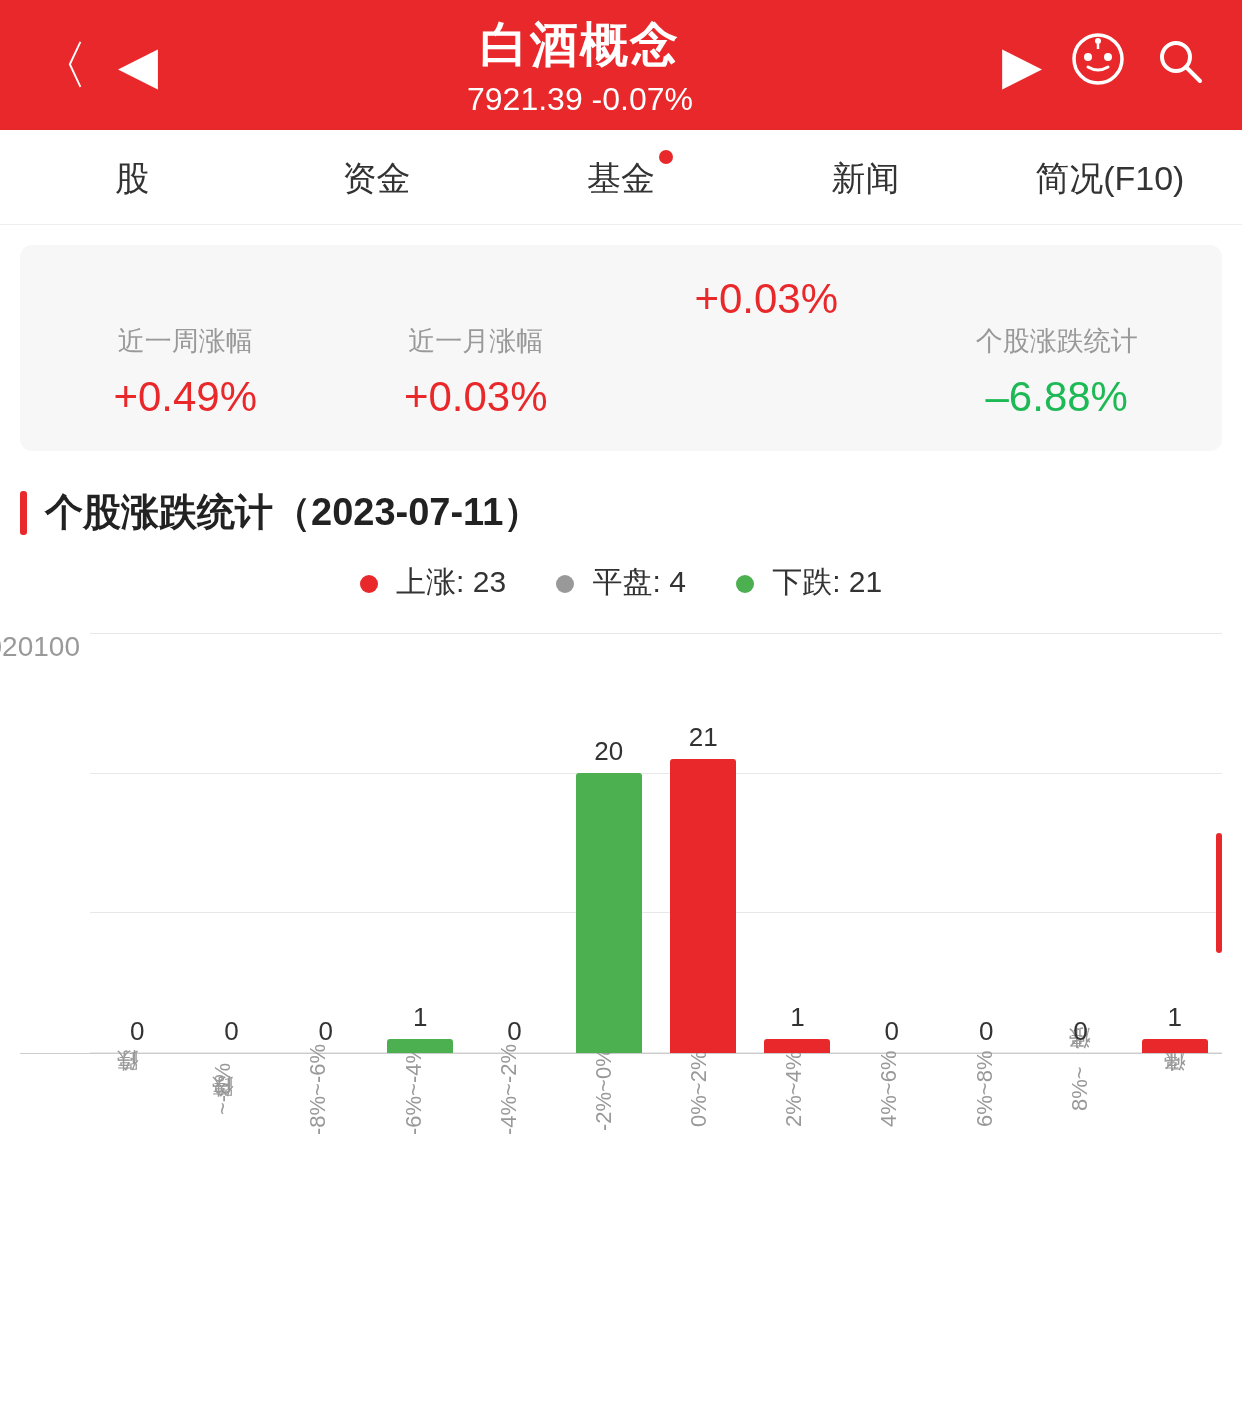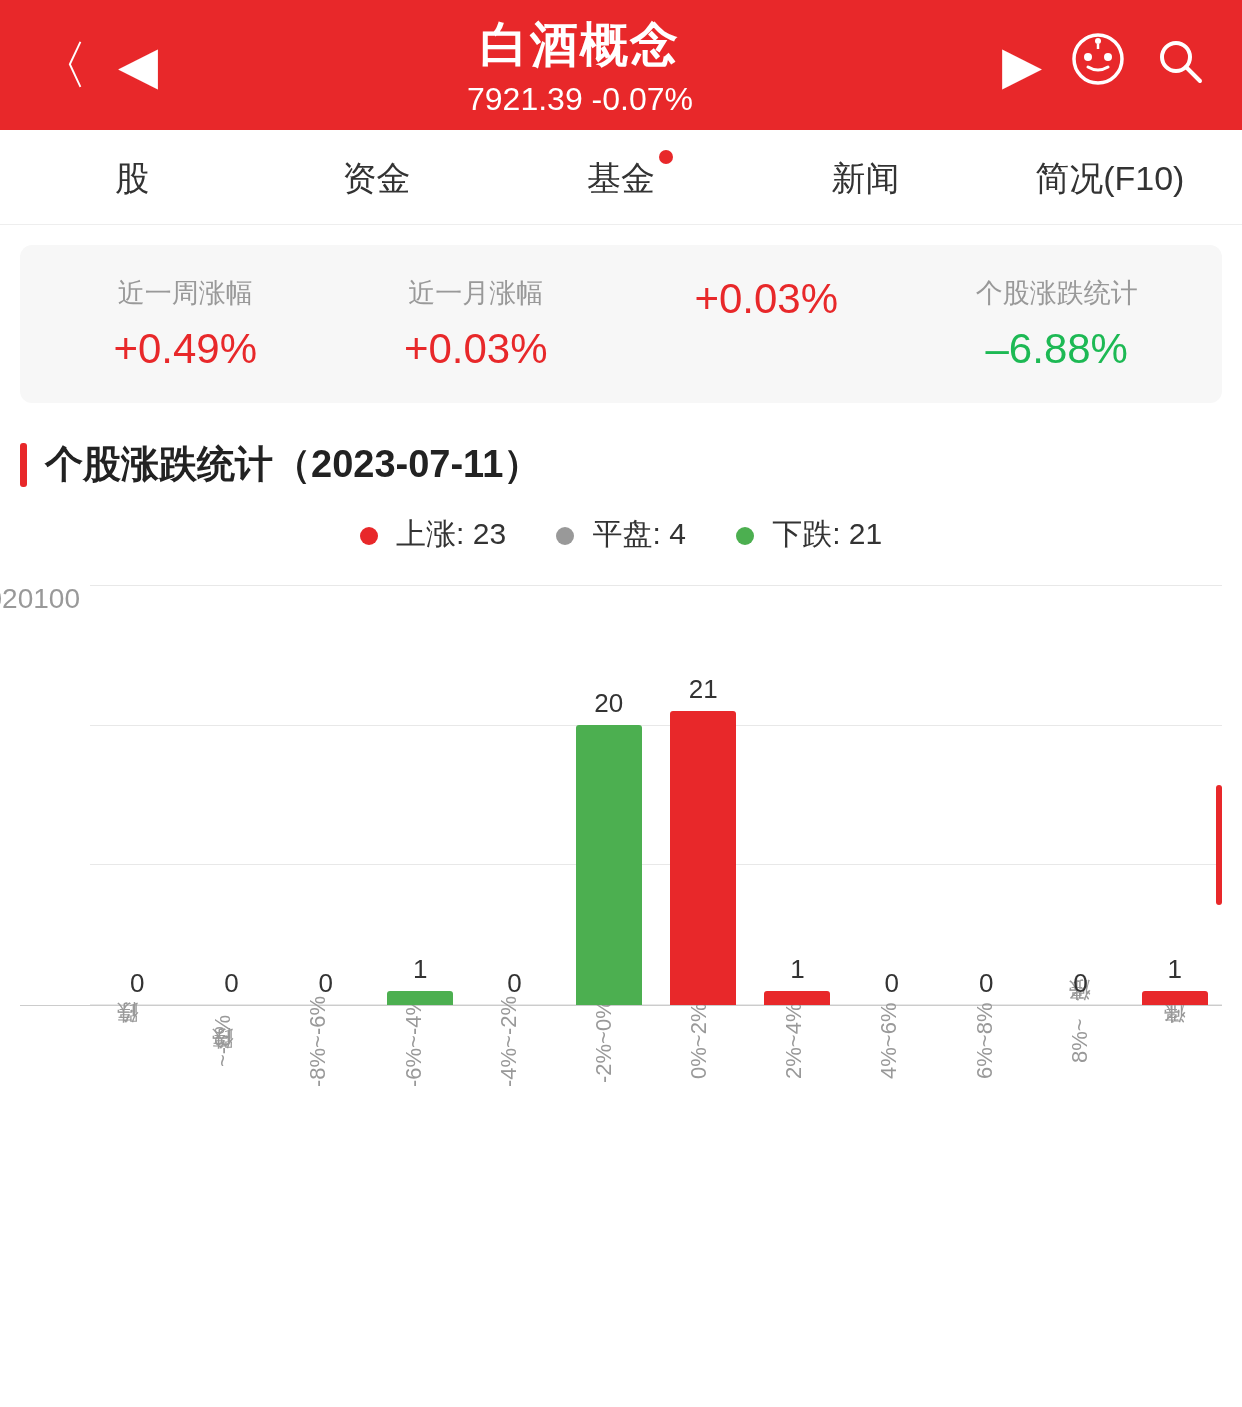--- a/index.html
+++ b/index.html
@@ -106,20 +106,21 @@
       justify-content: space-around;
     }
     .perf-item {
       text-align: center;
       flex: 1;
     }
     .perf-label {
       font-size: 27px;
       color: #999;
       margin-bottom: 14px;
+      margin-top: 48px;
     }
     .perf-value {
       font-size: 42px;
       font-weight: normal;
     }
     .perf-value.red { color: #e8282a; }
     .perf-value.green { color: #1db954; }
 
     
     .section-title {

